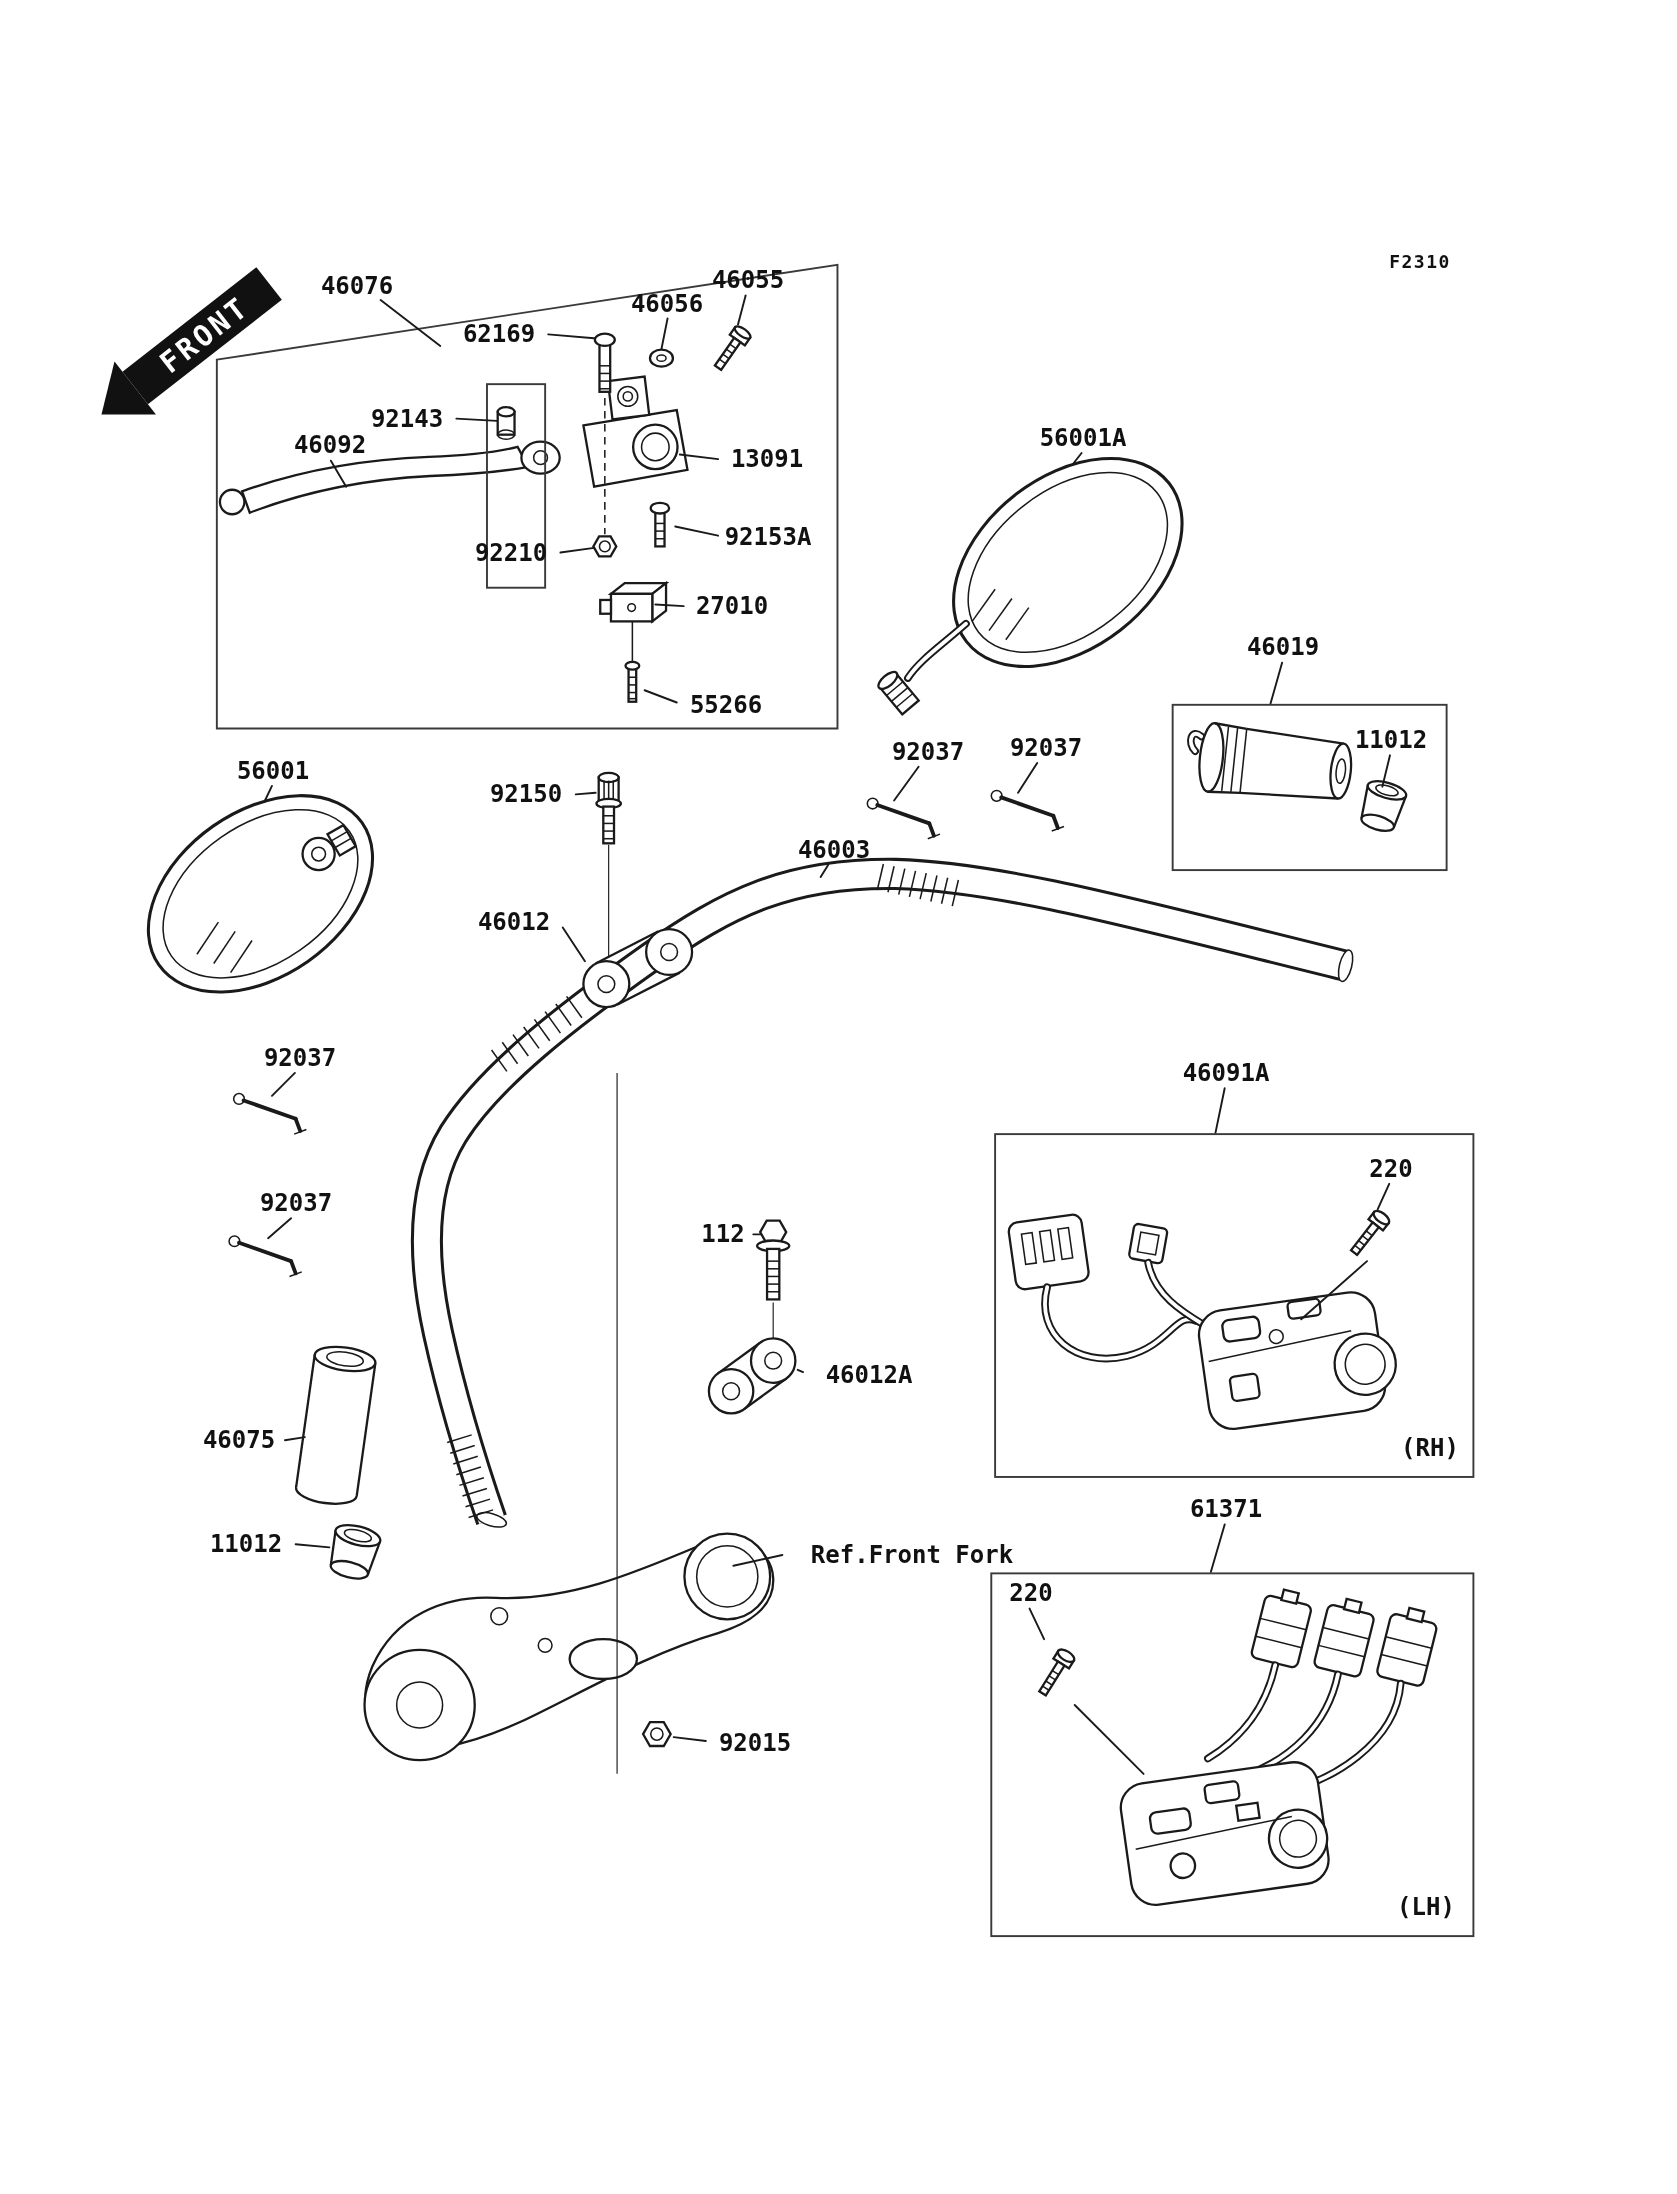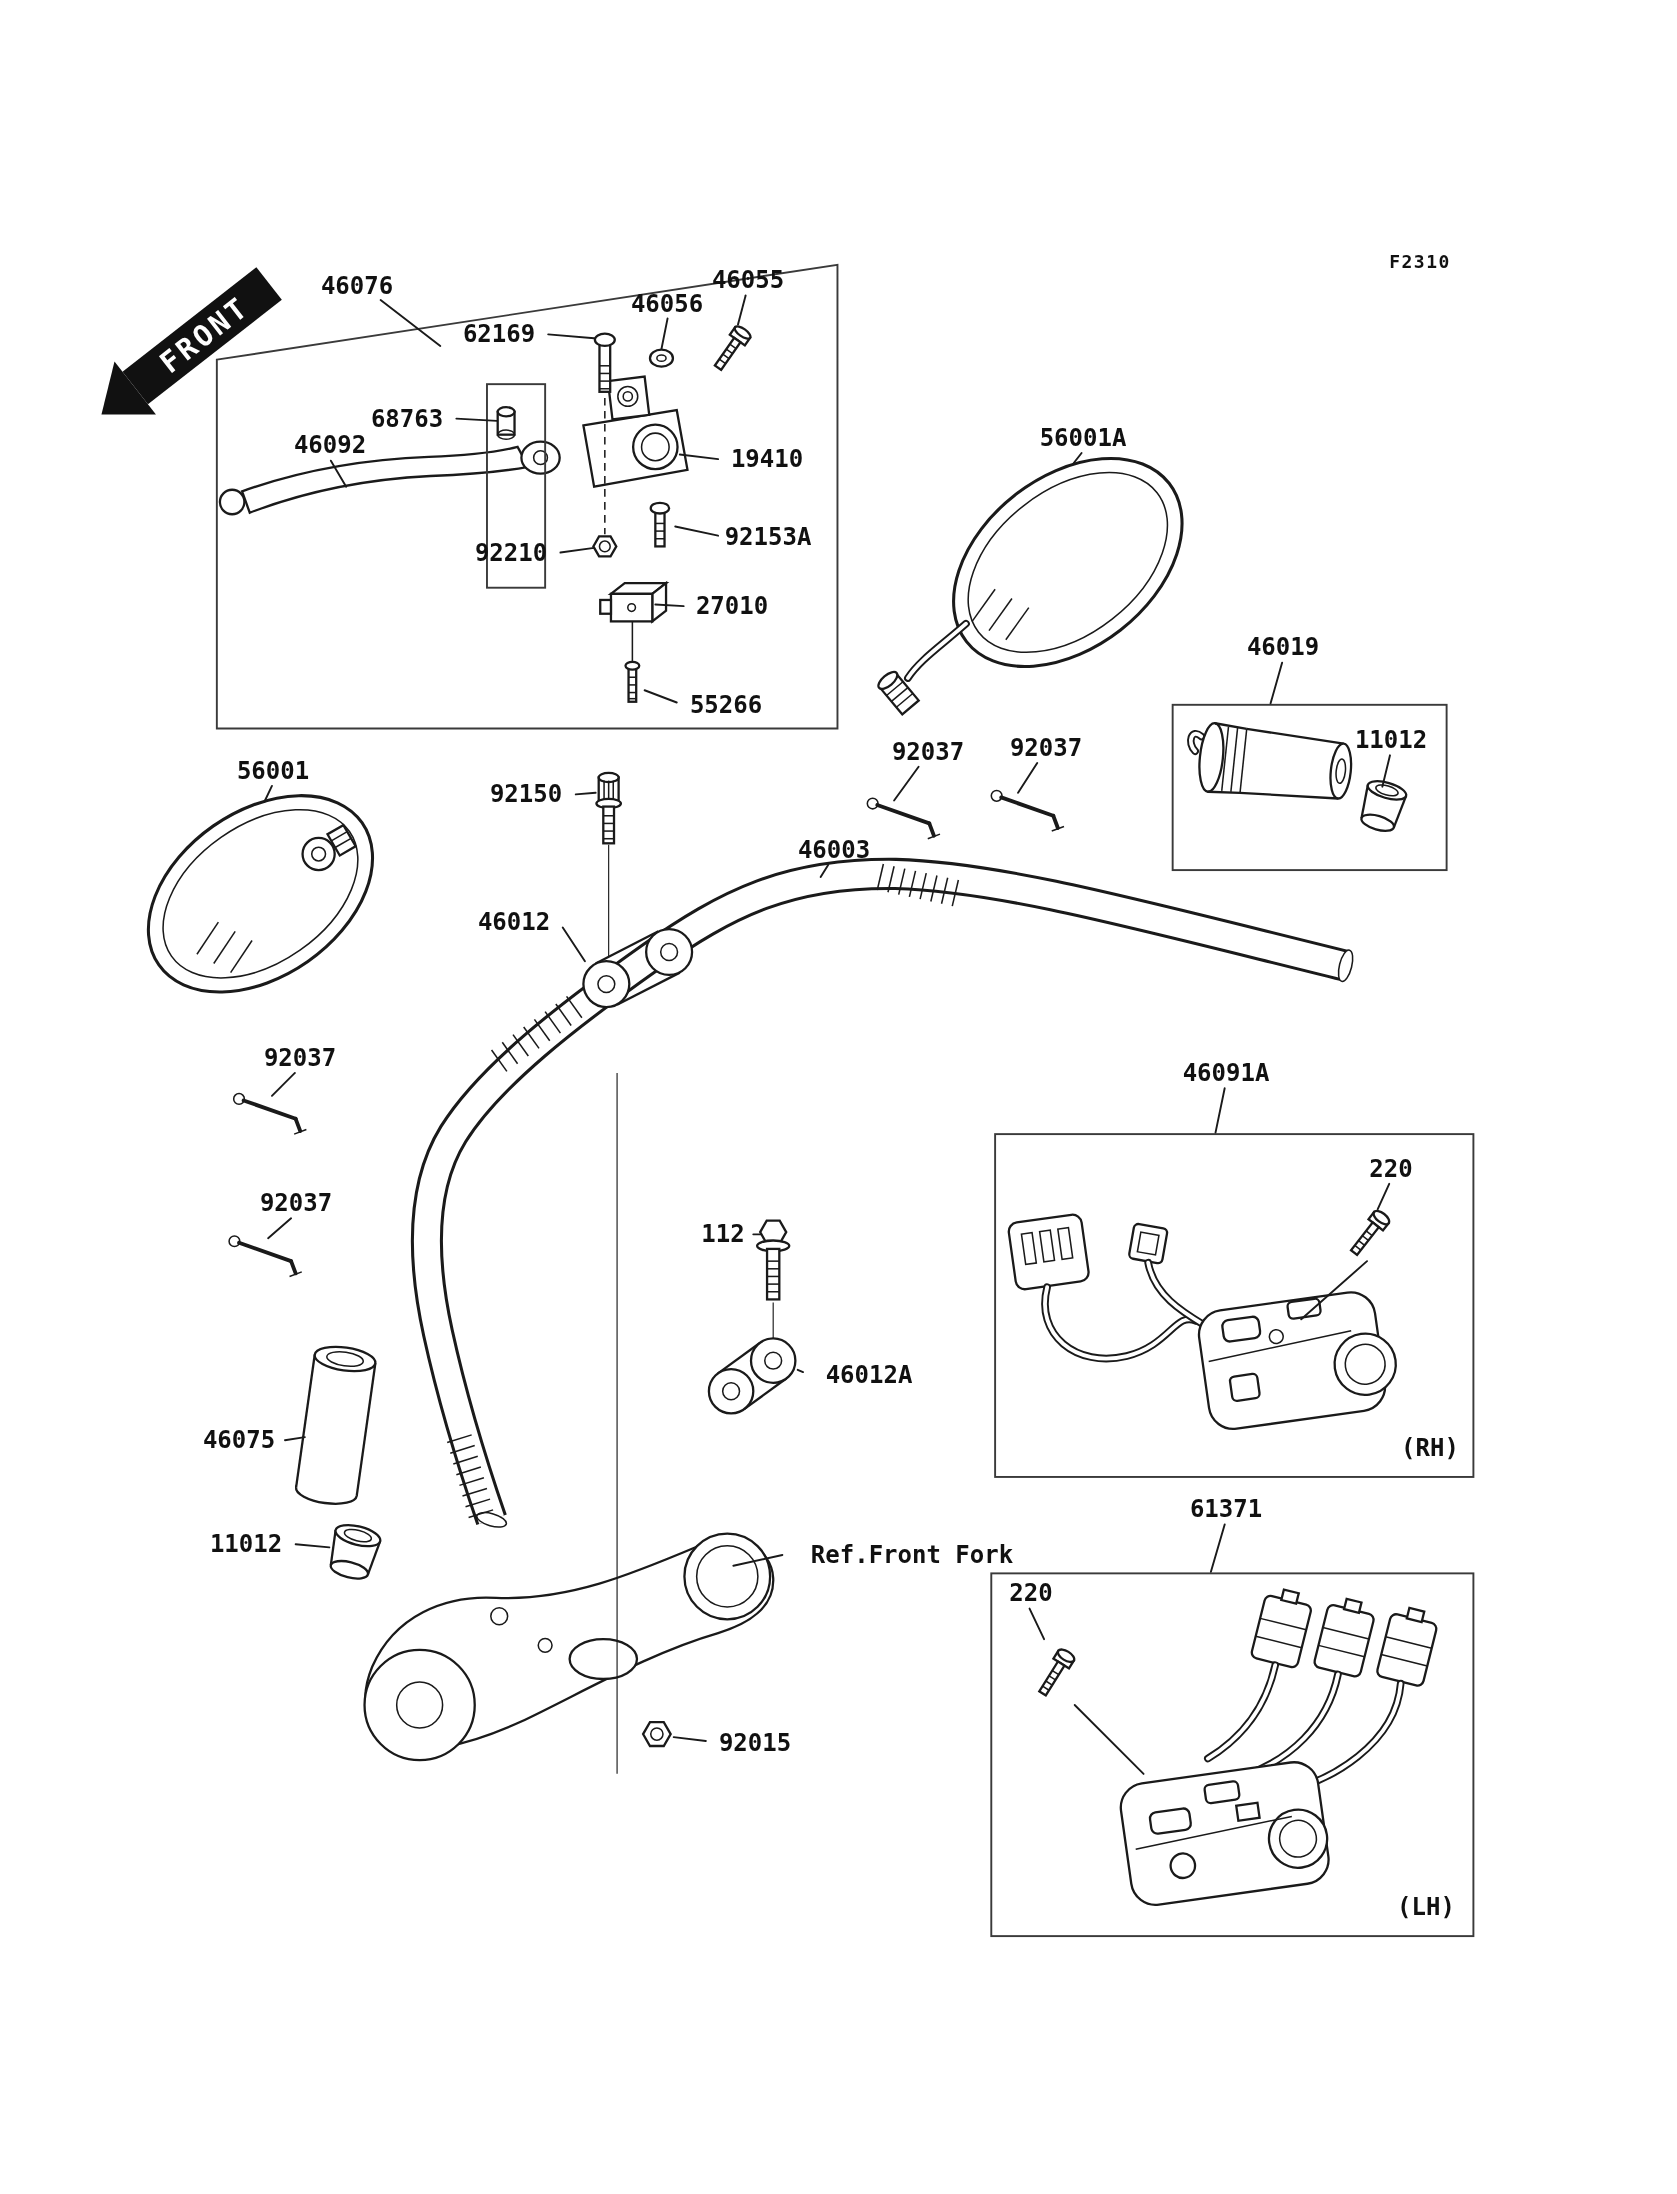--- a/index.html
+++ b/index.html
@@ -450,23 +450,23 @@
     <line class="ldr" x1="1345" y1="2102" x2="1364" y2="2142"></line>
     <line class="ldr" x1="1404" y1="2228" x2="1494" y2="2318"></line>
     <line class="ldr" x1="880" y1="2270" x2="922" y2="2275"></line>
   </g>
 </svg>
 
   <div class="lbl" style="left:357px;top:286px">46076</div>
   <div class="lbl" style="left:499px;top:334px">62169</div>
   <div class="lbl" style="left:667px;top:304px">46056</div>
   <div class="lbl" style="left:748px;top:280px">46055</div>
-  <div class="lbl" style="left:407px;top:419px">68763</div>
+  <div class="lbl" style="left:407px;top:419px">92143</div>
   <div class="lbl" style="left:330px;top:445px">46092</div>
-  <div class="lbl" style="left:767px;top:459px">19410</div>
+  <div class="lbl" style="left:767px;top:459px">13091</div>
   <div class="lbl" style="left:1083px;top:438px">56001A</div>
   <div class="lbl" style="left:511px;top:553px">92210</div>
   <div class="lbl" style="left:768px;top:537px">92153A</div>
   <div class="lbl" style="left:732px;top:606px">27010</div>
   <div class="lbl" style="left:726px;top:705px">55266</div>
   <div class="lbl" style="left:1283px;top:647px">46019</div>
   <div class="lbl" style="left:1391px;top:740px">11012</div>
   <div class="lbl" style="left:273px;top:771px">56001</div>
   <div class="lbl" style="left:526px;top:794px">92150</div>
   <div class="lbl" style="left:928px;top:752px">92037</div>

